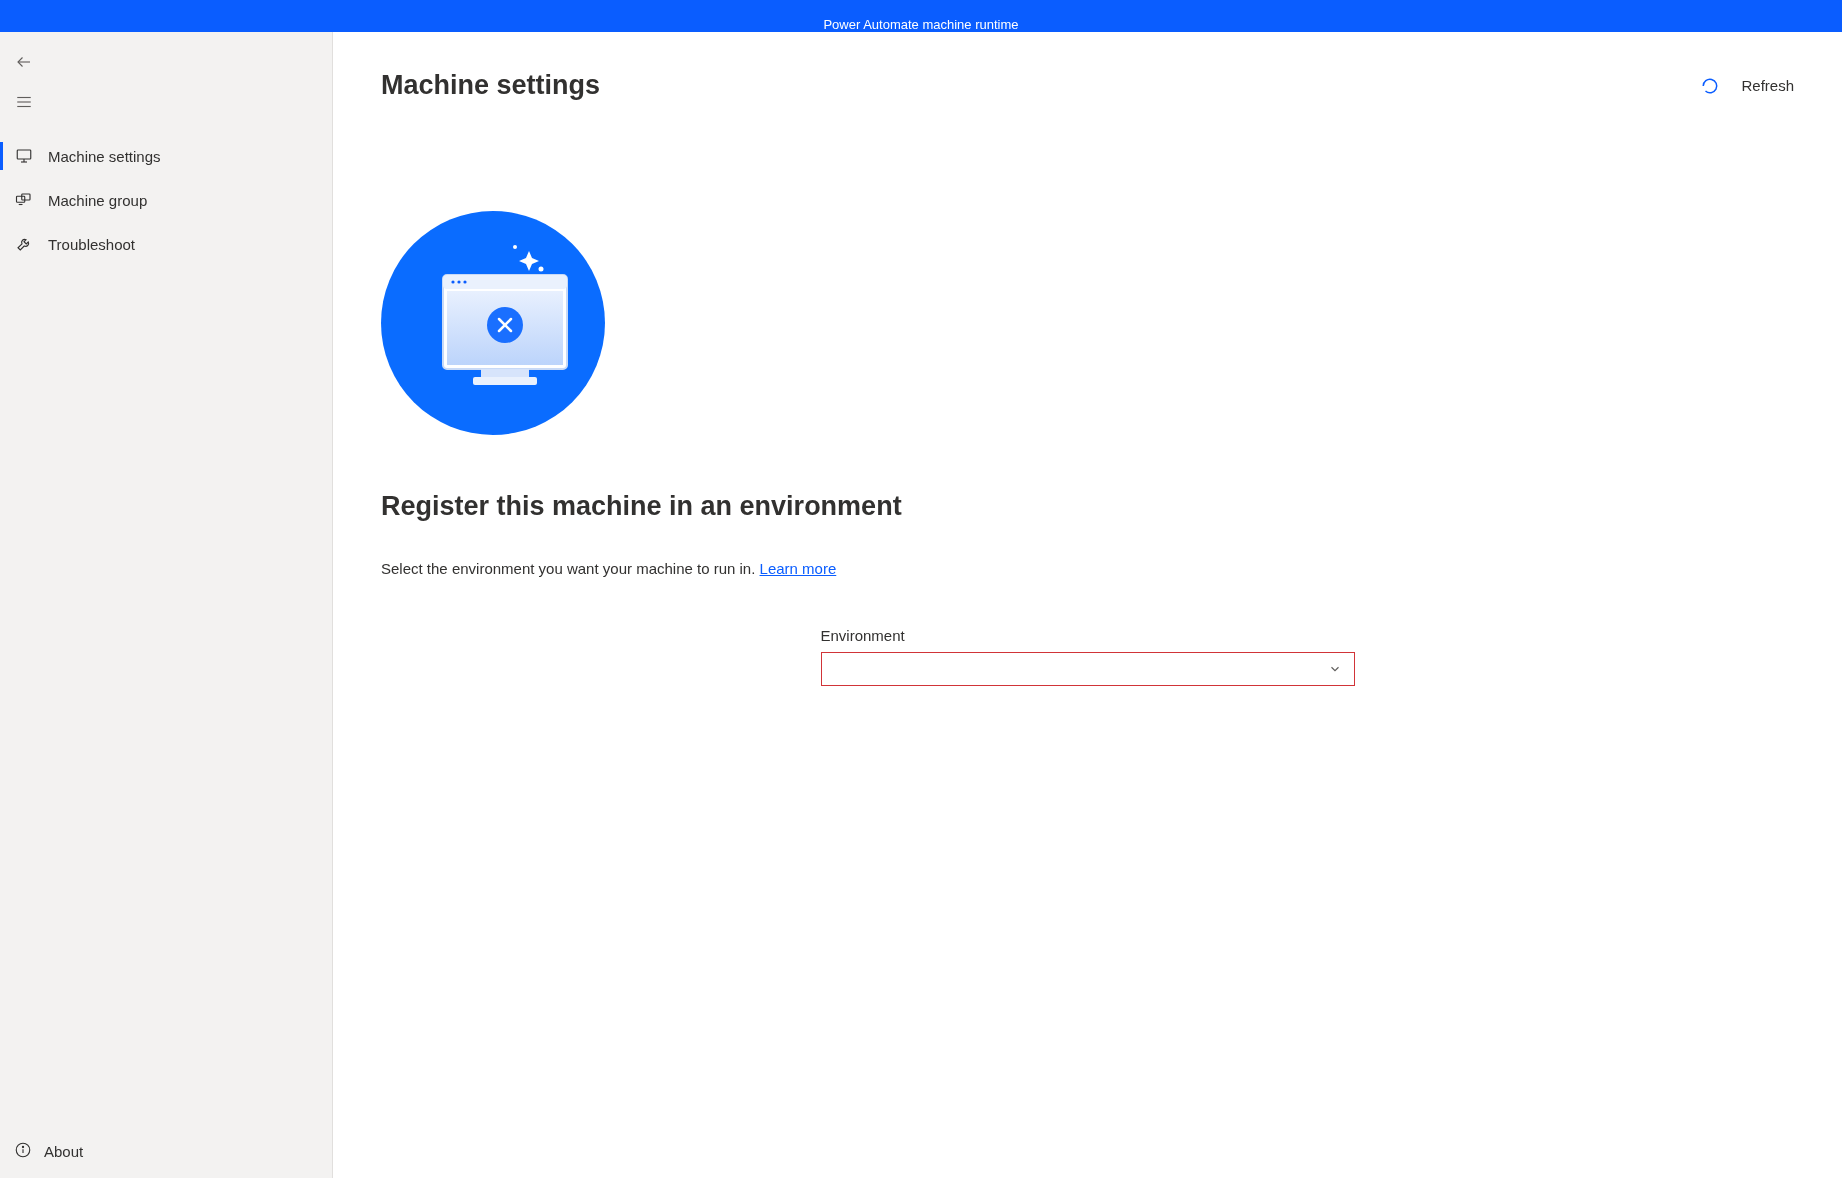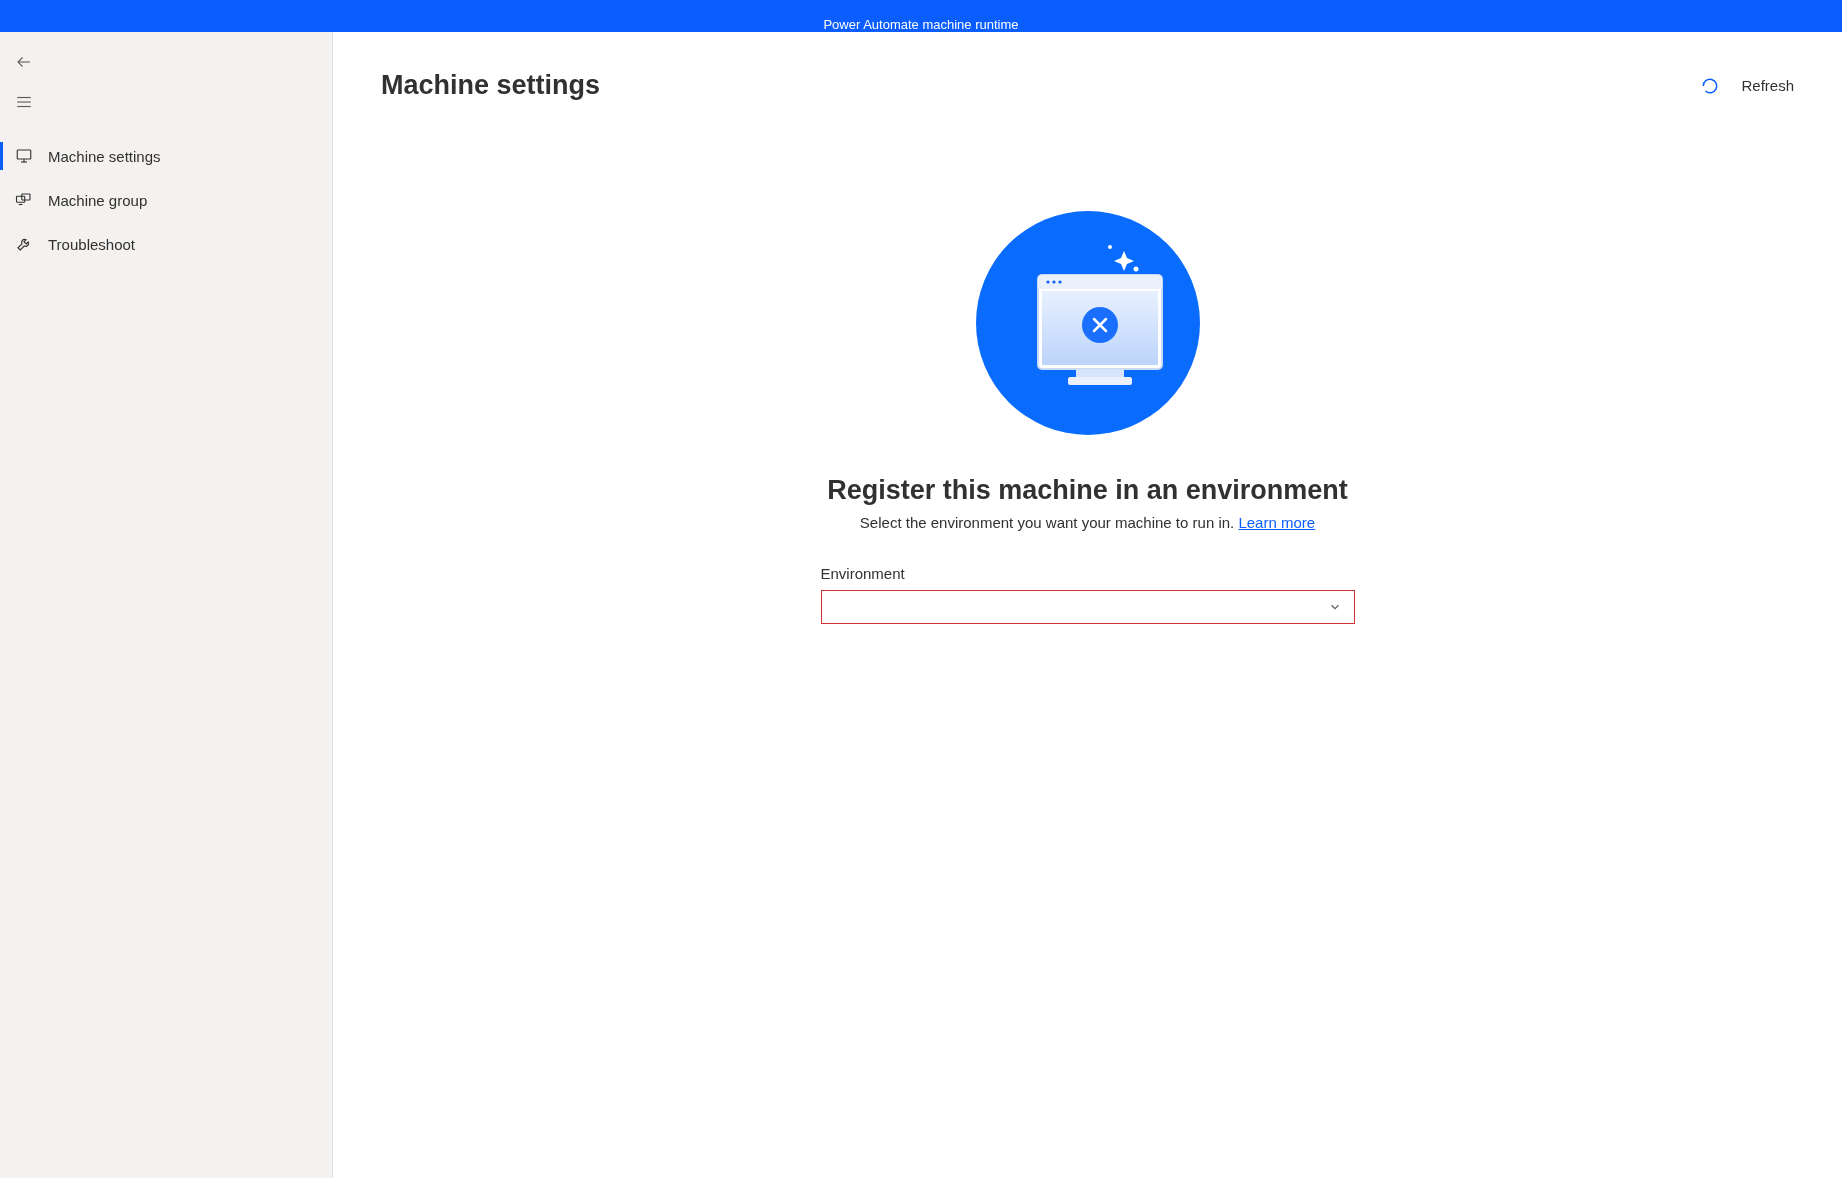--- a/index.html
+++ b/index.html
@@ -37,25 +37,25 @@
       margin-top:auto; padding:12px 14px 16px 14px; display:flex; align-items:center; gap:12px; cursor:pointer;
       font-size:15px;
     }
     
     .main { flex:1; background:#fff; position:relative; padding:38px 48px; }
     .main-header { display:flex; align-items:center; justify-content:space-between; }
     .main-header h1 { font-size:27px; font-weight:600; color:#323130; }
     .refresh { display:flex; align-items:center; gap:22px; cursor:pointer; font-size:15px; color:#323130; }
     .refresh .spin { width:18px; height:18px; }
     .content {
-      display:flex; flex-direction:column; align-items:center; margin-top:110px;
+      display:flex; flex-direction:column; align-items:flex-start; margin-top:110px;gap:16px;
     }
     .illus { width:224px; height:224px; }
     .content h2 { margin-top:40px; font-size:27px; font-weight:600; color:#323130; }
-    .content p { margin-top:8px; font-size:15px; color:#323130; }
+    .content p { margin-top:22px; font-size:15px; color:#323130; }
     .content p a { color:#0a5dff; text-decoration:underline; }
     .field { margin-top:34px; width:534px; align-self:center; }
     .field-label { font-size:15px; color:#323130; margin-bottom:8px; }
     .dropdown {
       height:34px; border:1.5px solid #d13438; background:#fff; display:flex; align-items:center; justify-content:flex-end;
       padding:0 12px; cursor:pointer;
     }
     .dropdown .chev { width:14px; height:14px; }
   </style>
 </head>
@@ -104,20 +104,30 @@
         <span>Machine group</span>
       </div>
       <div class="navitem">
         <span class="icn">
           <svg width="18" height="18" viewBox="0 0 24 24" fill="none" stroke="#323130" stroke-width="1.5">
               <path d="M14.7 6.3a4 4 0 0 0-5.4 5.4L4 17l3 3 5.3-5.3a4 4 0 0 0 5.4-5.4L15 12l-3-3 2.7-2.7z"></path>
             </svg>
         </span>
         <span>Troubleshoot</span>
       </div>
+    </div>
+    <div class="bottom">
+      <span class="icn">
+        <svg width="18" height="18" viewBox="0 0 24 24" fill="none" stroke="#323130" stroke-width="1.5">
+            <circle cx="12" cy="12" r="9"></circle>
+            <line x1="12" y1="11" x2="12" y2="16"></line>
+            <circle cx="12" cy="8" r="0.8" fill="#323130"></circle>
+          </svg>
+      </span>
+      <span>About</span>
     </div>
   </div>
 
   <div class="main">
     <div class="main-header">
       <h1>Machine settings</h1>
       <div class="refresh">
         <span class="spin">
           <svg width="18" height="18" viewBox="0 0 24 24" fill="none" stroke="#0a5dff" stroke-width="2">
               <path d="M3 12a9 9 0 1 1 3 6.7"></path>

